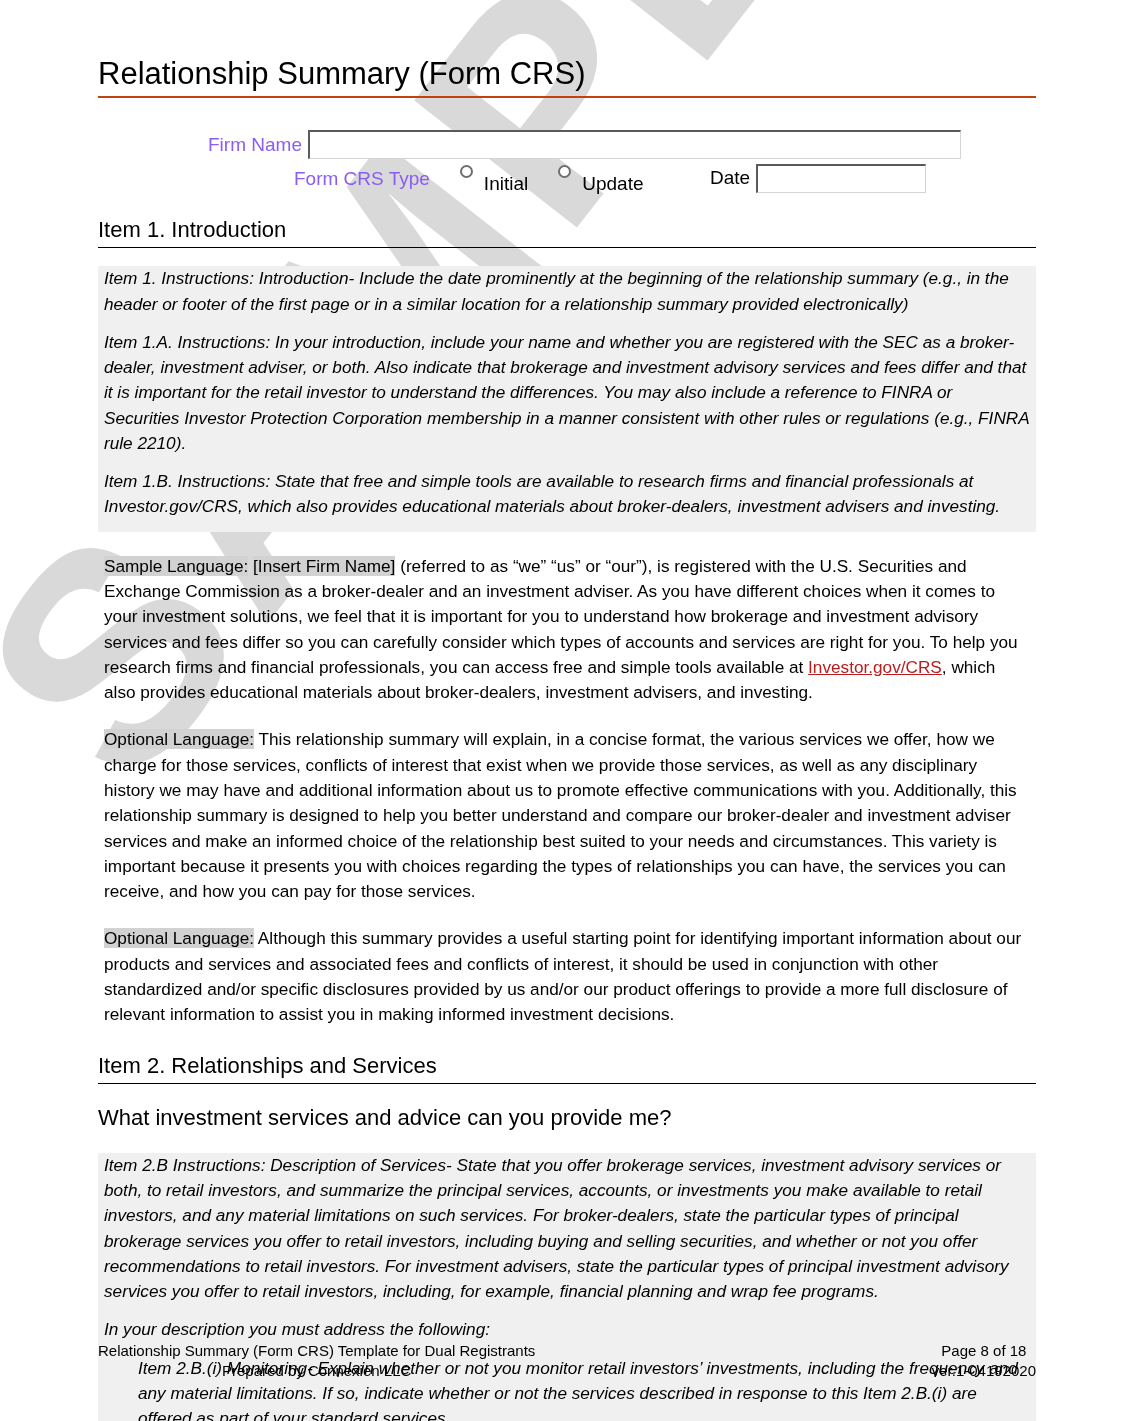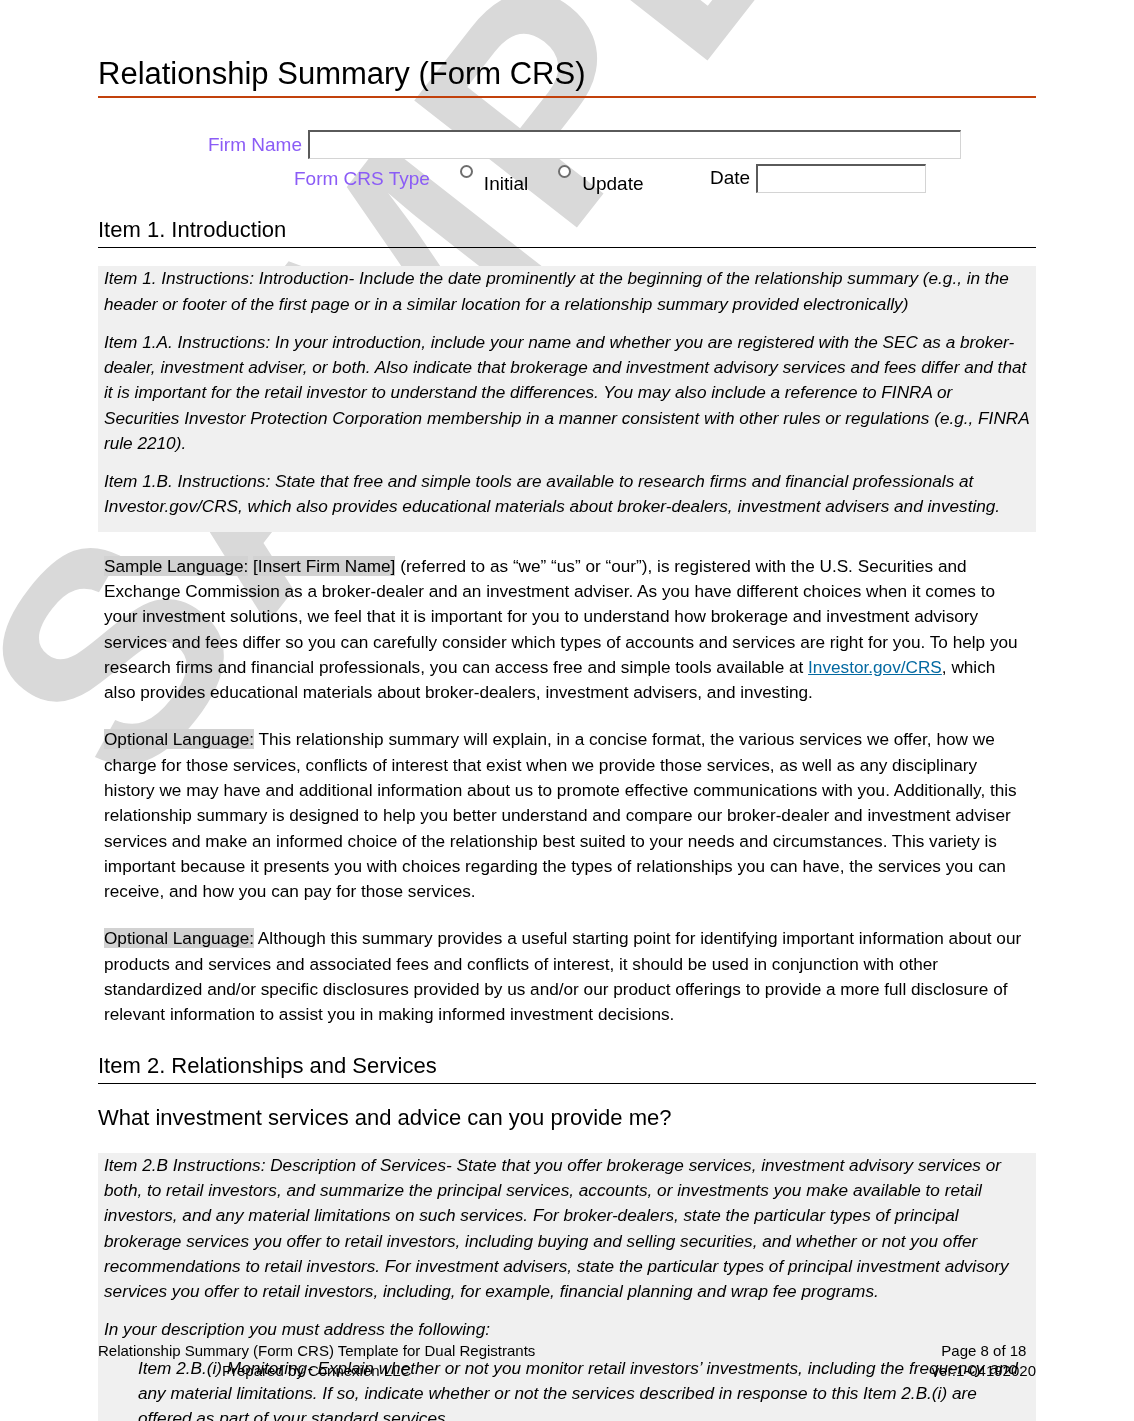--- a/index.html
+++ b/index.html
@@ -181,21 +181,21 @@
     line-height: 1.47;
     margin: 0;
     padding: 0 6px;
     text-align: left;
   }
   .hl {
     background: #d2d2d2;
     text-align: right;
   }
   .link {
-    color: #0369a1;
+    color: #b91c1c;
     text-decoration: underline;
   }
   .sp-18 { height: 18px; }
   .sp-20 { height: 20px; }
   .sp-22 { height: 22px; }
   .sp-24 { height: 24px; }
 
   
   .footer {
     position: absolute;

